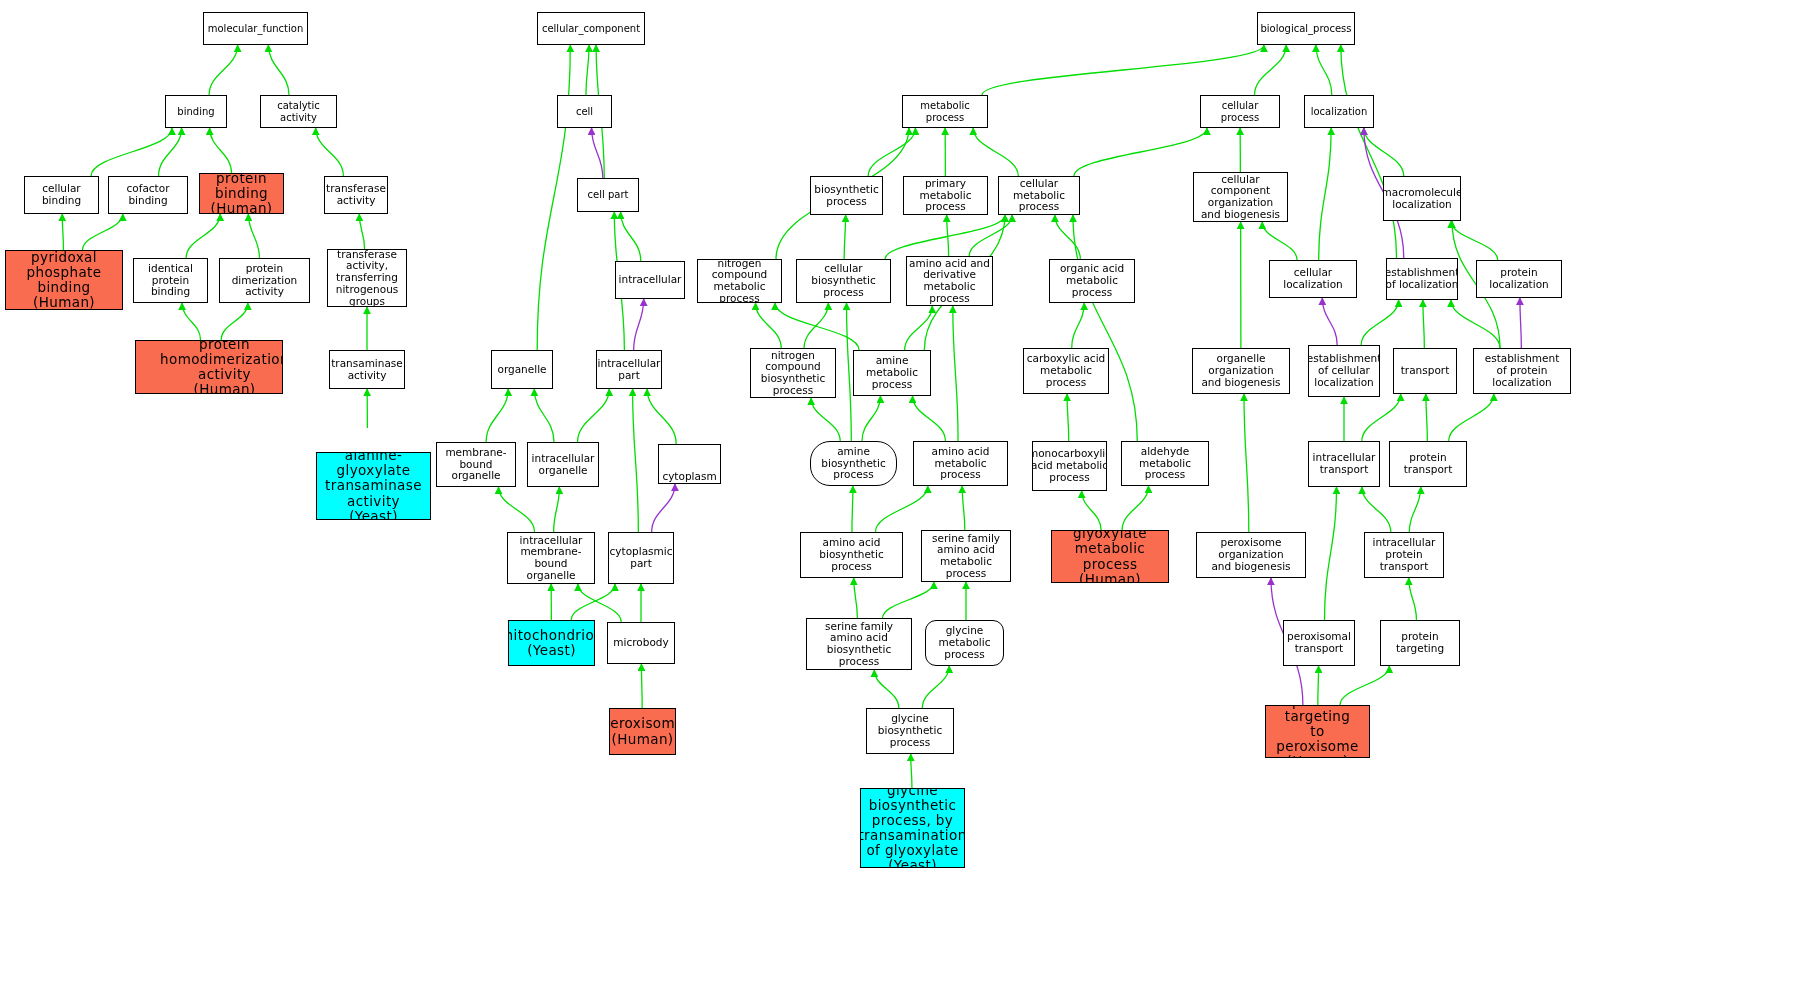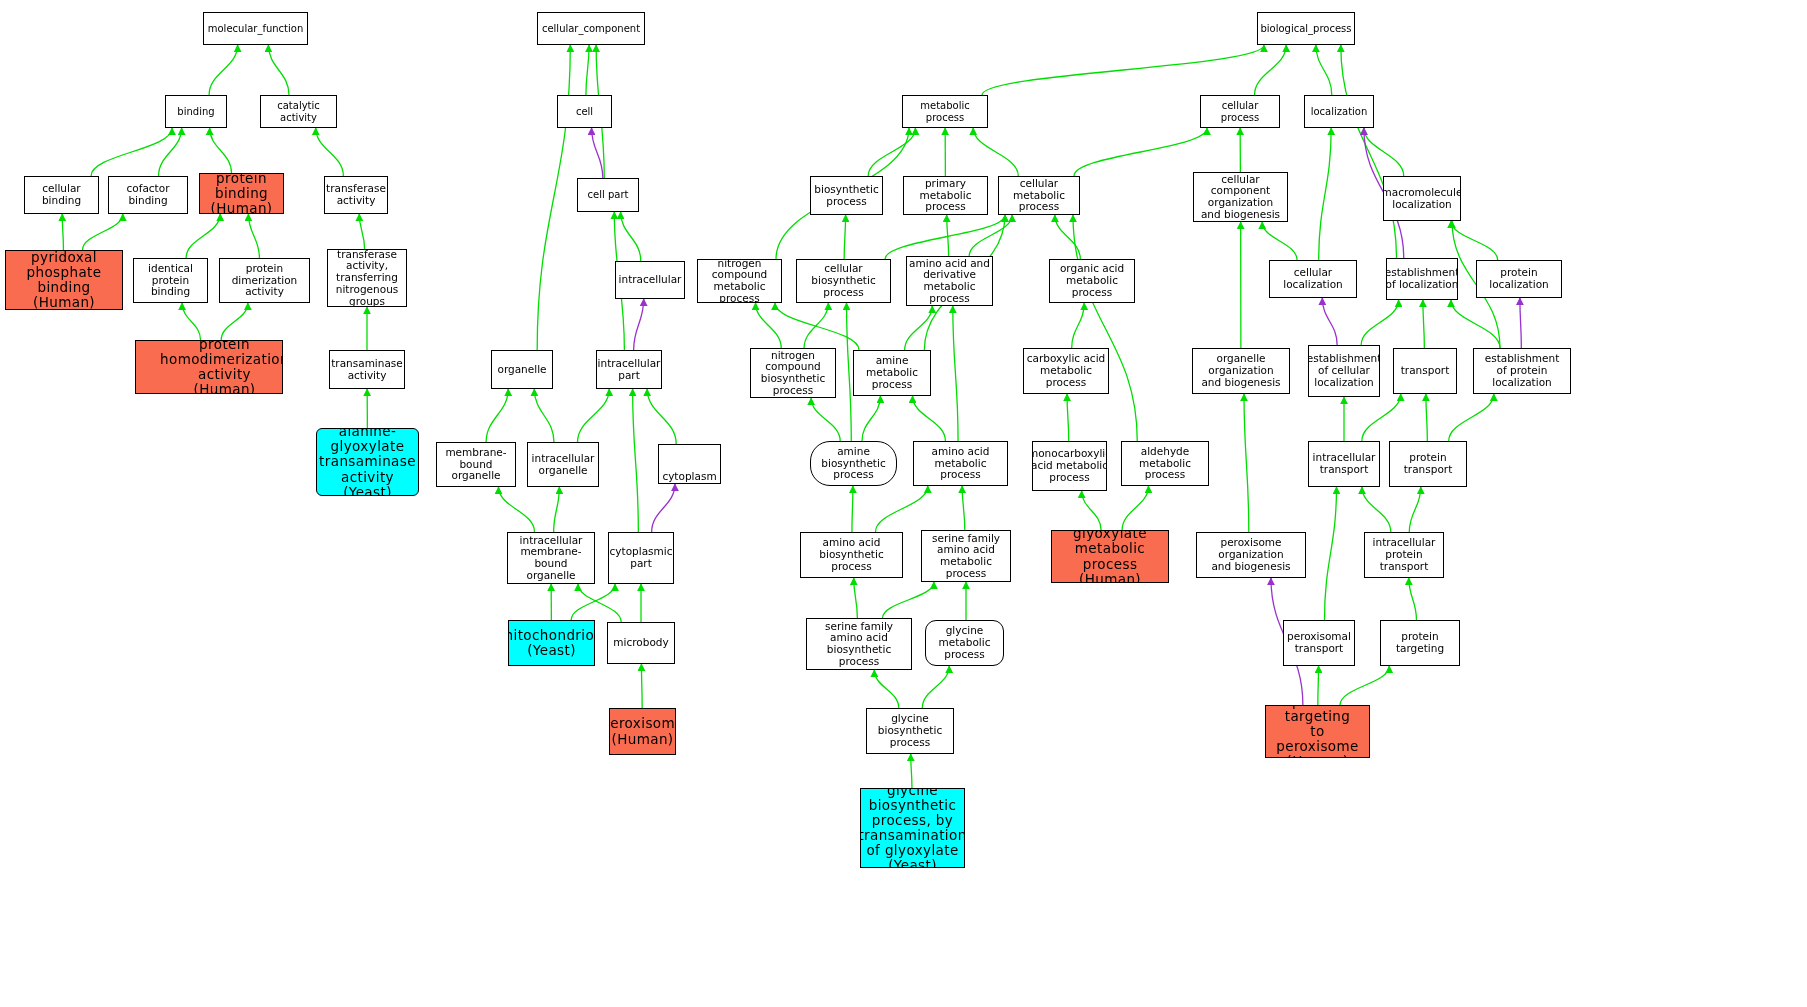--- a/index.html
+++ b/index.html
@@ -161,21 +161,21 @@
     </div>
     <div class="node n-white s10" style="left: 327px; top: 249px; width: 80px; height: 58px;">
       <span>transferase<br>activity, transferring<br>nitrogenous<br>groups</span>
     </div>
     <div class="node n-red s13" style="left: 135px; top: 340px; width: 148px; height: 54px; padding-left: 31px;">
       <span>protein homodimerization<br>activity<br>(Human)</span>
     </div>
     <div class="node n-white s10" style="left: 329px; top: 350px; width: 76px; height: 39px;">
       <span>transaminase<br>activity</span>
     </div>
-    <div class="node n-cyan s13" style="left: 316px; top: 428px; width: 103px; height: 68px; border-radius: 6px;">
+    <div class="node n-cyan s13" style="left: 316px; top: 452px; width: 115px; height: 68px;">
       <span>alanine-glyoxylate<br>transaminase<br>activity<br>(Yeast)</span>
     </div>
     <div class="node n-white s11" style="left: 537px; top: 12px; width: 108px; height: 33px;">
       <span>cellular_component</span>
     </div>
     <div class="node n-white s11" style="left: 557px; top: 95px; width: 55px; height: 33px;">
       <span>cell</span>
     </div>
     <div class="node n-white s11" style="left: 577px; top: 178px; width: 62px; height: 34px;">
       <span>cell part</span>

